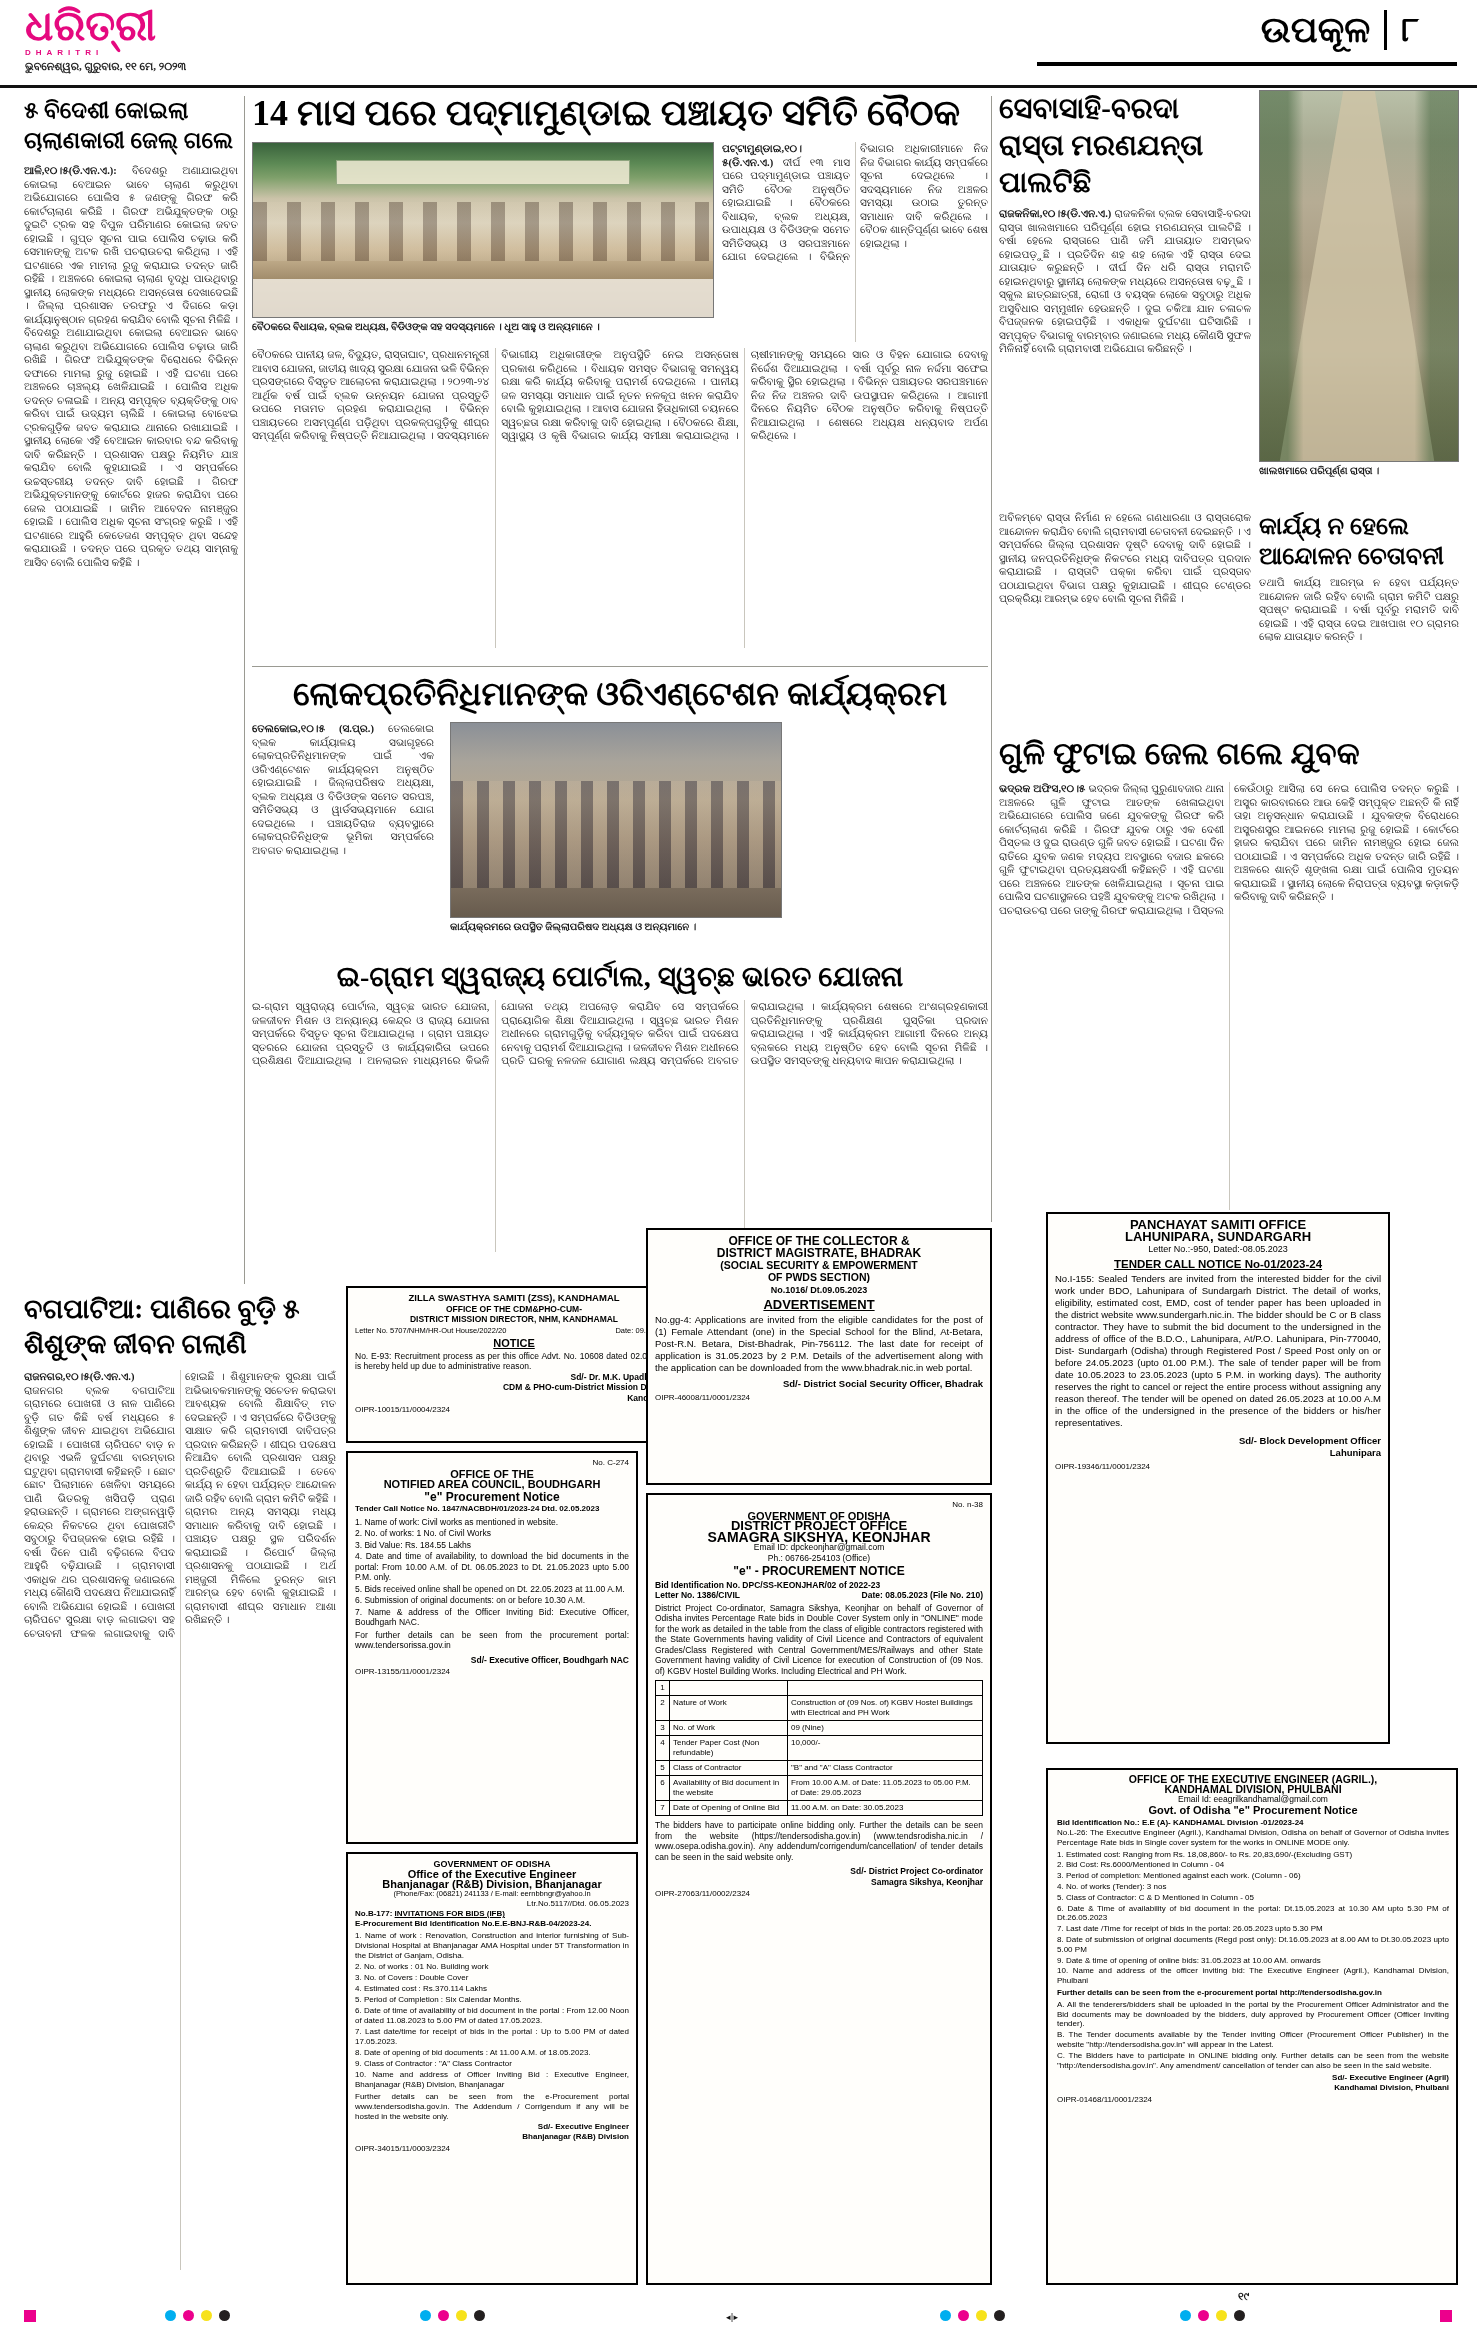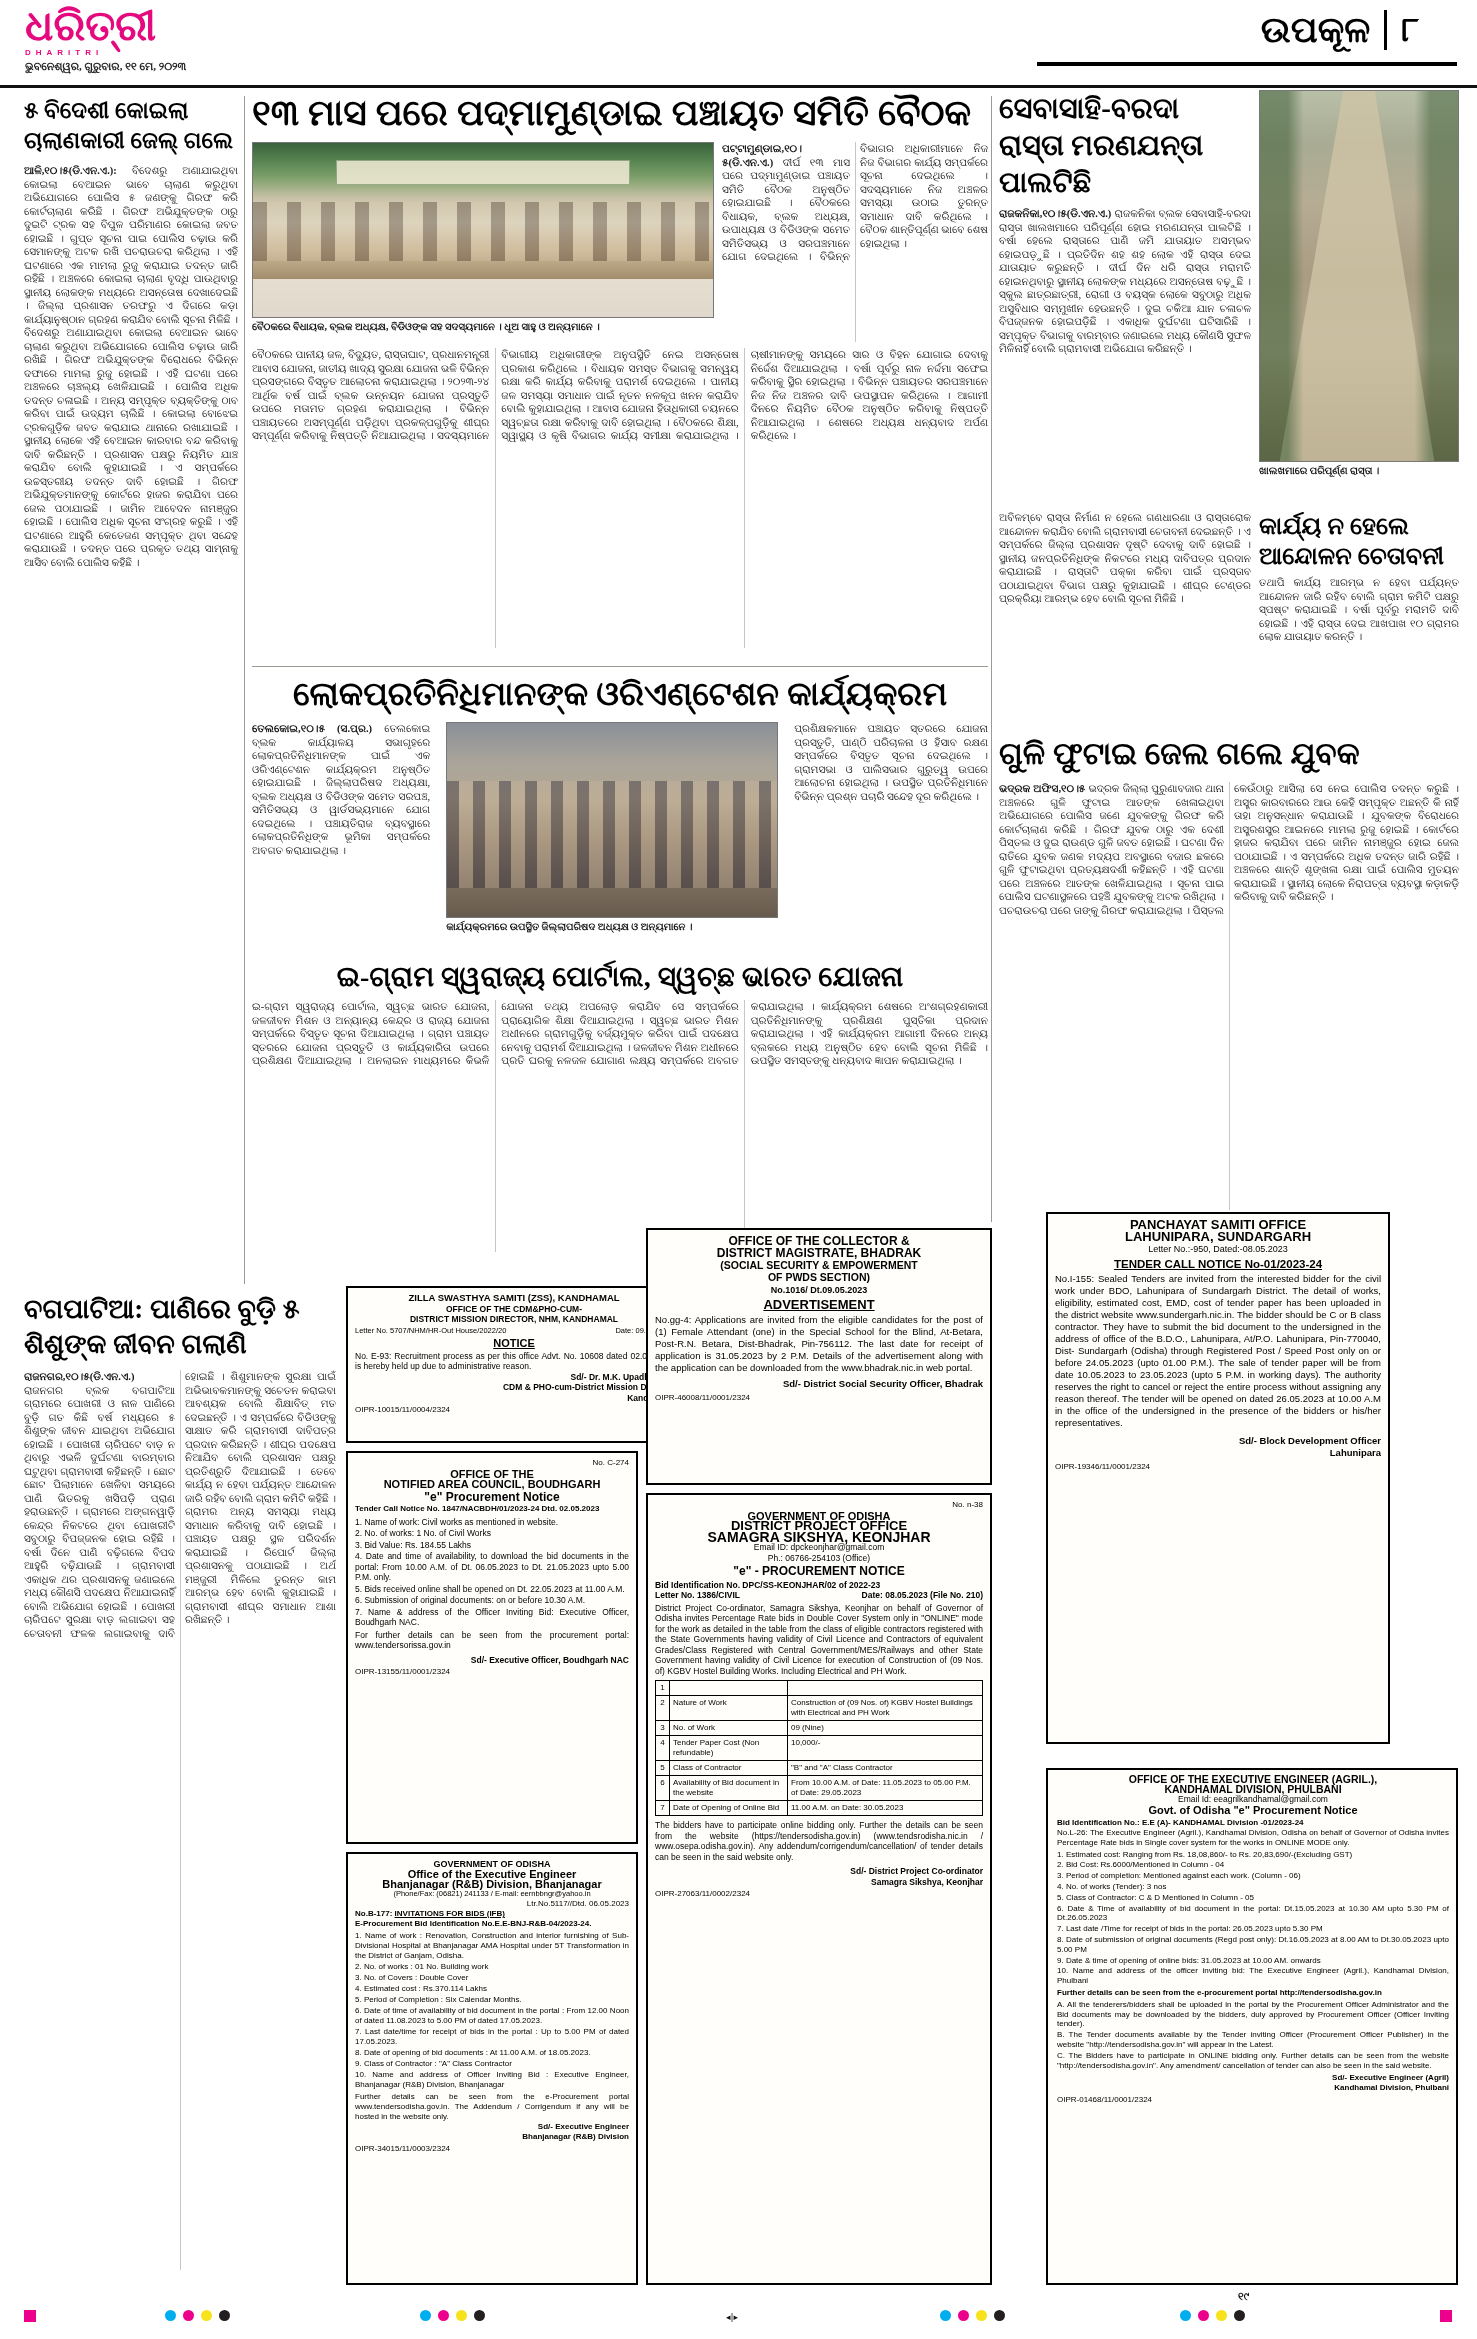--- a/index.html
+++ b/index.html
@@ -83,21 +83,21 @@
   <div class="abs" style="left:24px;top:96px;width:214px;height:1188px;overflow:hidden;">
     <div class="headline" style="font-size:23px;line-height:30px;">୫ ବିଦେଶୀ କୋଇଲା ଚାଲାଣକାରୀ ଜେଲ୍ ଗଲେ</div>
     <div class="body-text" style="margin-top:8px;height:1080px;">
       <span class="dateline">ଆଳି,୧୦।୫(ଡି.ଏନ.ଏ.):</span>
       <span>ବିଦେଶରୁ ଅଣାଯାଇଥିବା କୋଇଲା ବେଆଇନ ଭାବେ ଚାଲାଣ କରୁଥିବା ଅଭିଯୋଗରେ ପୋଲିସ ୫ ଜଣଙ୍କୁ ଗିରଫ କରି କୋର୍ଟଚାଲାଣ କରିଛି । ଗିରଫ ଅଭିଯୁକ୍ତଙ୍କ ଠାରୁ ଦୁଇଟି ଟ୍ରକ ସହ ବିପୁଳ ପରିମାଣର କୋଇଲା ଜବତ ହୋଇଛି । ଗୁପ୍ତ ସୂଚନା ପାଇ ପୋଲିସ ଚଢ଼ାଉ କରି ସେମାନଙ୍କୁ ଅଟକ ରଖି ପଚରାଉଚରା କରିଥିଲା । ଏହି ଘଟଣାରେ ଏକ ମାମଲା ରୁଜୁ କରାଯାଇ ତଦନ୍ତ ଜାରି ରହିଛି । ଅଞ୍ଚଳରେ କୋଇଲା ଚାଲାଣ ବୃଦ୍ଧି ପାଉଥିବାରୁ ସ୍ଥାନୀୟ ଲୋକଙ୍କ ମଧ୍ୟରେ ଅସନ୍ତୋଷ ଦେଖାଦେଇଛି । ଜିଲ୍ଲା ପ୍ରଶାସନ ତରଫରୁ ଏ ଦିଗରେ କଡ଼ା କାର୍ଯ୍ୟାନୁଷ୍ଠାନ ଗ୍ରହଣ କରାଯିବ ବୋଲି ସୂଚନା ମିଳିଛି । ବିଦେଶରୁ ଅଣାଯାଇଥିବା କୋଇଲା ବେଆଇନ ଭାବେ ଚାଲାଣ କରୁଥିବା ଅଭିଯୋଗରେ ପୋଲିସ ଚଢ଼ାଉ ଜାରି ରଖିଛି । ଗିରଫ ଅଭିଯୁକ୍ତଙ୍କ ବିରୋଧରେ ବିଭିନ୍ନ ଦଫାରେ ମାମଲା ରୁଜୁ ହୋଇଛି । ଏହି ଘଟଣା ପରେ ଅଞ୍ଚଳରେ ଚାଞ୍ଚଲ୍ୟ ଖେଳିଯାଇଛି । ପୋଲିସ ଅଧିକ ତଦନ୍ତ ଚଳାଇଛି । ଅନ୍ୟ ସମ୍ପୃକ୍ତ ବ୍ୟକ୍ତିଙ୍କୁ ଠାବ କରିବା ପାଇଁ ଉଦ୍ୟମ ଚାଲିଛି । କୋଇଲା ବୋଝେଇ ଟ୍ରକଗୁଡ଼ିକ ଜବତ କରାଯାଇ ଥାନାରେ ରଖାଯାଇଛି । ସ୍ଥାନୀୟ ଲୋକେ ଏହି ବେଆଇନ କାରବାର ବନ୍ଦ କରିବାକୁ ଦାବି କରିଛନ୍ତି । ପ୍ରଶାସନ ପକ୍ଷରୁ ନିୟମିତ ଯାଞ୍ଚ କରାଯିବ ବୋଲି କୁହାଯାଇଛି । ଏ ସମ୍ପର୍କରେ ଉଚ୍ଚସ୍ତରୀୟ ତଦନ୍ତ ଦାବି ହୋଇଛି । ଗିରଫ ଅଭିଯୁକ୍ତମାନଙ୍କୁ କୋର୍ଟରେ ହାଜର କରାଯିବା ପରେ ଜେଲ ପଠାଯାଇଛି । ଜାମିନ ଆବେଦନ ନାମଞ୍ଜୁର ହୋଇଛି । ପୋଲିସ ଅଧିକ ସୂଚନା ସଂଗ୍ରହ କରୁଛି । ଏହି ଘଟଣାରେ ଆହୁରି କେତେଜଣ ସମ୍ପୃକ୍ତ ଥିବା ସନ୍ଦେହ କରାଯାଉଛି । ତଦନ୍ତ ପରେ ପ୍ରକୃତ ତଥ୍ୟ ସାମ୍ନାକୁ ଆସିବ ବୋଲି ପୋଲିସ କହିଛି ।</span>
     </div>
   </div>
   <div class="rule-v" style="left:244px;top:96px;height:1188px;"></div>
 
   <div class="abs" style="left:252px;top:90px;width:736px;">
-    <div class="headline" style="font-size:36px;line-height:46px;white-space:nowrap;overflow:hidden;">୧୩ ମାସ ପରେ ପଦ୍ମାମୁଣ୍ଡାଇ ପଞ୍ଚାୟତ ସମିତି ବୈଠକ</div>
+    <div class="headline" style="font-size:36px;line-height:46px;white-space:nowrap;overflow:hidden;">14 ମାସ ପରେ ପଦ୍ମାମୁଣ୍ଡାଇ ପଞ୍ଚାୟତ ସମିତି ବୈଠକ</div>
     <div style="display:flex;gap:8px;margin-top:6px;">
       <div style="width:462px;">
         <div class="photo ph-meeting" style="width:462px;height:176px;">
           <div class="banner"></div>
           <div class="ph-people"></div>
           <div class="tablecloth"></div>
         </div>
         <div class="caption">ବୈଠକରେ ବିଧାୟକ, ବ୍ଲକ ଅଧ୍ୟକ୍ଷ, ବିଡିଓଙ୍କ ସହ ସଦସ୍ୟମାନେ । ଧୂଅ ସାହୁ ଓ ଅନ୍ୟମାନେ ।</div>
       </div>
       <div class="body-text cols2" style="width:266px;height:200px;">
@@ -115,21 +115,20 @@
       <div class="body-text" style="width:182px;height:228px;">
         <span class="dateline">ତେଲକୋଇ,୧୦।୫ (ସ.ପ୍ର.)</span>
         <span>ତେଲକୋଇ ବ୍ଲକ କାର୍ଯ୍ୟାଳୟ ସଭାଗୃହରେ ଲୋକପ୍ରତିନିଧିମାନଙ୍କ ପାଇଁ ଏକ ଓରିଏଣ୍ଟେଶନ କାର୍ଯ୍ୟକ୍ରମ ଅନୁଷ୍ଠିତ ହୋଇଯାଇଛି । ଜିଲ୍ଲାପରିଷଦ ଅଧ୍ୟକ୍ଷା, ବ୍ଲକ ଅଧ୍ୟକ୍ଷ ଓ ବିଡିଓଙ୍କ ସମେତ ସରପଞ୍ଚ, ସମିତିସଭ୍ୟ ଓ ୱାର୍ଡସଭ୍ୟମାନେ ଯୋଗ ଦେଇଥିଲେ । ପଞ୍ଚାୟତିରାଜ ବ୍ୟବସ୍ଥାରେ ଲୋକପ୍ରତିନିଧିଙ୍କ ଭୂମିକା ସମ୍ପର୍କରେ ଅବଗତ କରାଯାଇଥିଲା ।</span>
       </div>
       <div style="width:332px;">
         <div class="photo ph-hall" style="width:332px;height:196px;">
           <div class="crowd"></div>
         </div>
         <div class="caption">କାର୍ଯ୍ୟକ୍ରମରେ ଉପସ୍ଥିତ ଜିଲ୍ଲାପରିଷଦ ଅଧ୍ୟକ୍ଷ ଓ ଅନ୍ୟମାନେ ।</div>
       </div>
-      <div class="body-text" style="width:198px;height:228px;">ପ୍ରଶିକ୍ଷକମାନେ ପଞ୍ଚାୟତ ସ୍ତରରେ ଯୋଜନା ପ୍ରସ୍ତୁତି, ପାଣ୍ଠି ପରିଚାଳନା ଓ ହିସାବ ରକ୍ଷଣ ସମ୍ପର୍କରେ ବିସ୍ତୃତ ସୂଚନା ଦେଇଥିଲେ । ଗ୍ରାମସଭା ଓ ପାଲିସଭାର ଗୁରୁତ୍ୱ ଉପରେ ଆଲୋଚନା ହୋଇଥିଲା । ଉପସ୍ଥିତ ପ୍ରତିନିଧିମାନେ ବିଭିନ୍ନ ପ୍ରଶ୍ନ ପଚାରି ସନ୍ଦେହ ଦୂର କରିଥିଲେ ।</div>
     </div>
     <div class="headline" style="font-size:28px;line-height:34px;text-align:center;margin-top:10px;">ଇ-ଗ୍ରାମ ସ୍ୱରାଜ୍ୟ ପୋର୍ଟାଲ, ସ୍ୱଚ୍ଛ ଭାରତ ଯୋଜନା</div>
     <div class="body-text cols3" style="margin-top:6px;height:252px;">ଇ-ଗ୍ରାମ ସ୍ୱରାଜ୍ୟ ପୋର୍ଟାଲ, ସ୍ୱଚ୍ଛ ଭାରତ ଯୋଜନା, ଜଳଜୀବନ ମିଶନ ଓ ଅନ୍ୟାନ୍ୟ କେନ୍ଦ୍ର ଓ ରାଜ୍ୟ ଯୋଜନା ସମ୍ପର୍କରେ ବିସ୍ତୃତ ସୂଚନା ଦିଆଯାଇଥିଲା । ଗ୍ରାମ ପଞ୍ଚାୟତ ସ୍ତରରେ ଯୋଜନା ପ୍ରସ୍ତୁତି ଓ କାର୍ଯ୍ୟକାରିତା ଉପରେ ପ୍ରଶିକ୍ଷଣ ଦିଆଯାଇଥିଲା । ଅନଲାଇନ ମାଧ୍ୟମରେ କିଭଳି ଯୋଜନା ତଥ୍ୟ ଅପଲୋଡ଼ କରାଯିବ ସେ ସମ୍ପର୍କରେ ପ୍ରାୟୋଗିକ ଶିକ୍ଷା ଦିଆଯାଇଥିଲା । ସ୍ୱଚ୍ଛ ଭାରତ ମିଶନ ଅଧୀନରେ ଗ୍ରାମଗୁଡ଼ିକୁ ବର୍ଜ୍ୟମୁକ୍ତ କରିବା ପାଇଁ ପଦକ୍ଷେପ ନେବାକୁ ପରାମର୍ଶ ଦିଆଯାଇଥିଲା । ଜଳଜୀବନ ମିଶନ ଅଧୀନରେ ପ୍ରତି ଘରକୁ ନଳଜଳ ଯୋଗାଣ ଲକ୍ଷ୍ୟ ସମ୍ପର୍କରେ ଅବଗତ କରାଯାଇଥିଲା । କାର୍ଯ୍ୟକ୍ରମ ଶେଷରେ ଅଂଶଗ୍ରହଣକାରୀ ପ୍ରତିନିଧିମାନଙ୍କୁ ପ୍ରଶିକ୍ଷଣ ପୁସ୍ତିକା ପ୍ରଦାନ କରାଯାଇଥିଲା । ଏହି କାର୍ଯ୍ୟକ୍ରମ ଆଗାମୀ ଦିନରେ ଅନ୍ୟ ବ୍ଲକରେ ମଧ୍ୟ ଅନୁଷ୍ଠିତ ହେବ ବୋଲି ସୂଚନା ମିଳିଛି । ଉପସ୍ଥିତ ସମସ୍ତଙ୍କୁ ଧନ୍ୟବାଦ ଜ୍ଞାପନ କରାଯାଇଥିଲା ।</div>
   </div>
 
   <div class="rule-v" style="left:991px;top:96px;height:1126px;"></div>
 
   <div class="abs" style="left:999px;top:90px;width:460px;">
     <div style="display:flex;gap:8px;">
       <div style="width:252px;">

